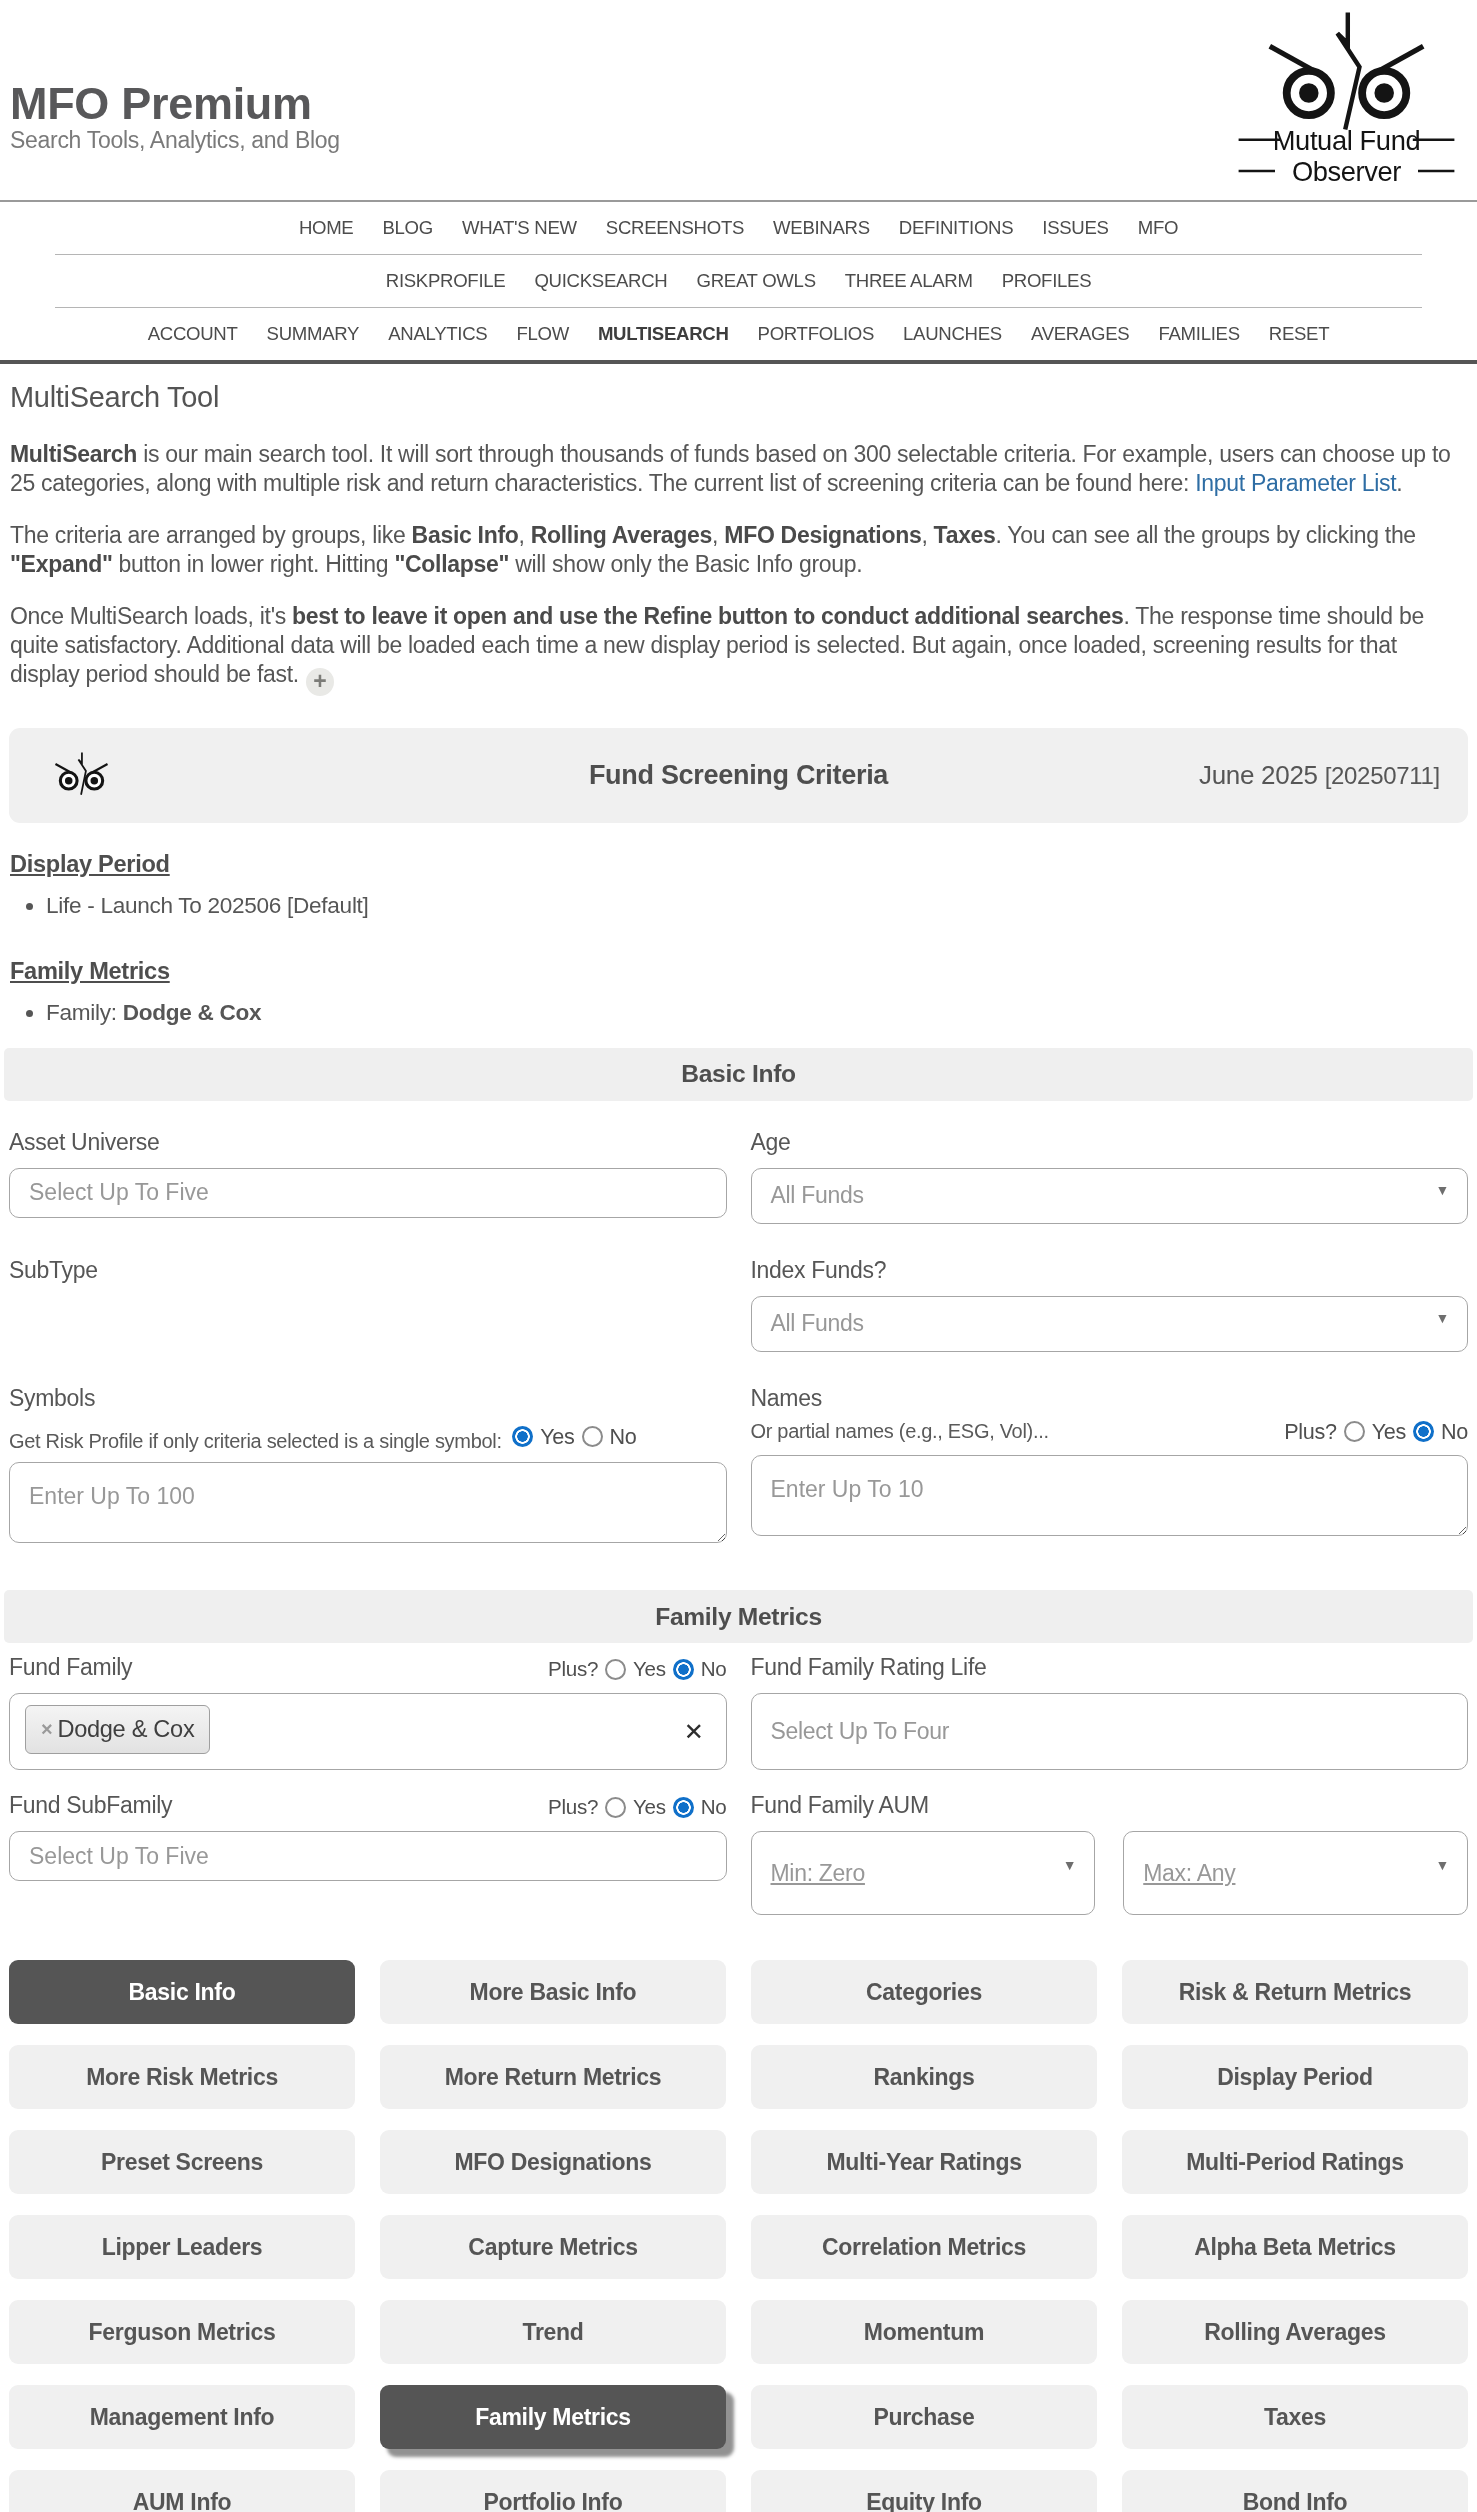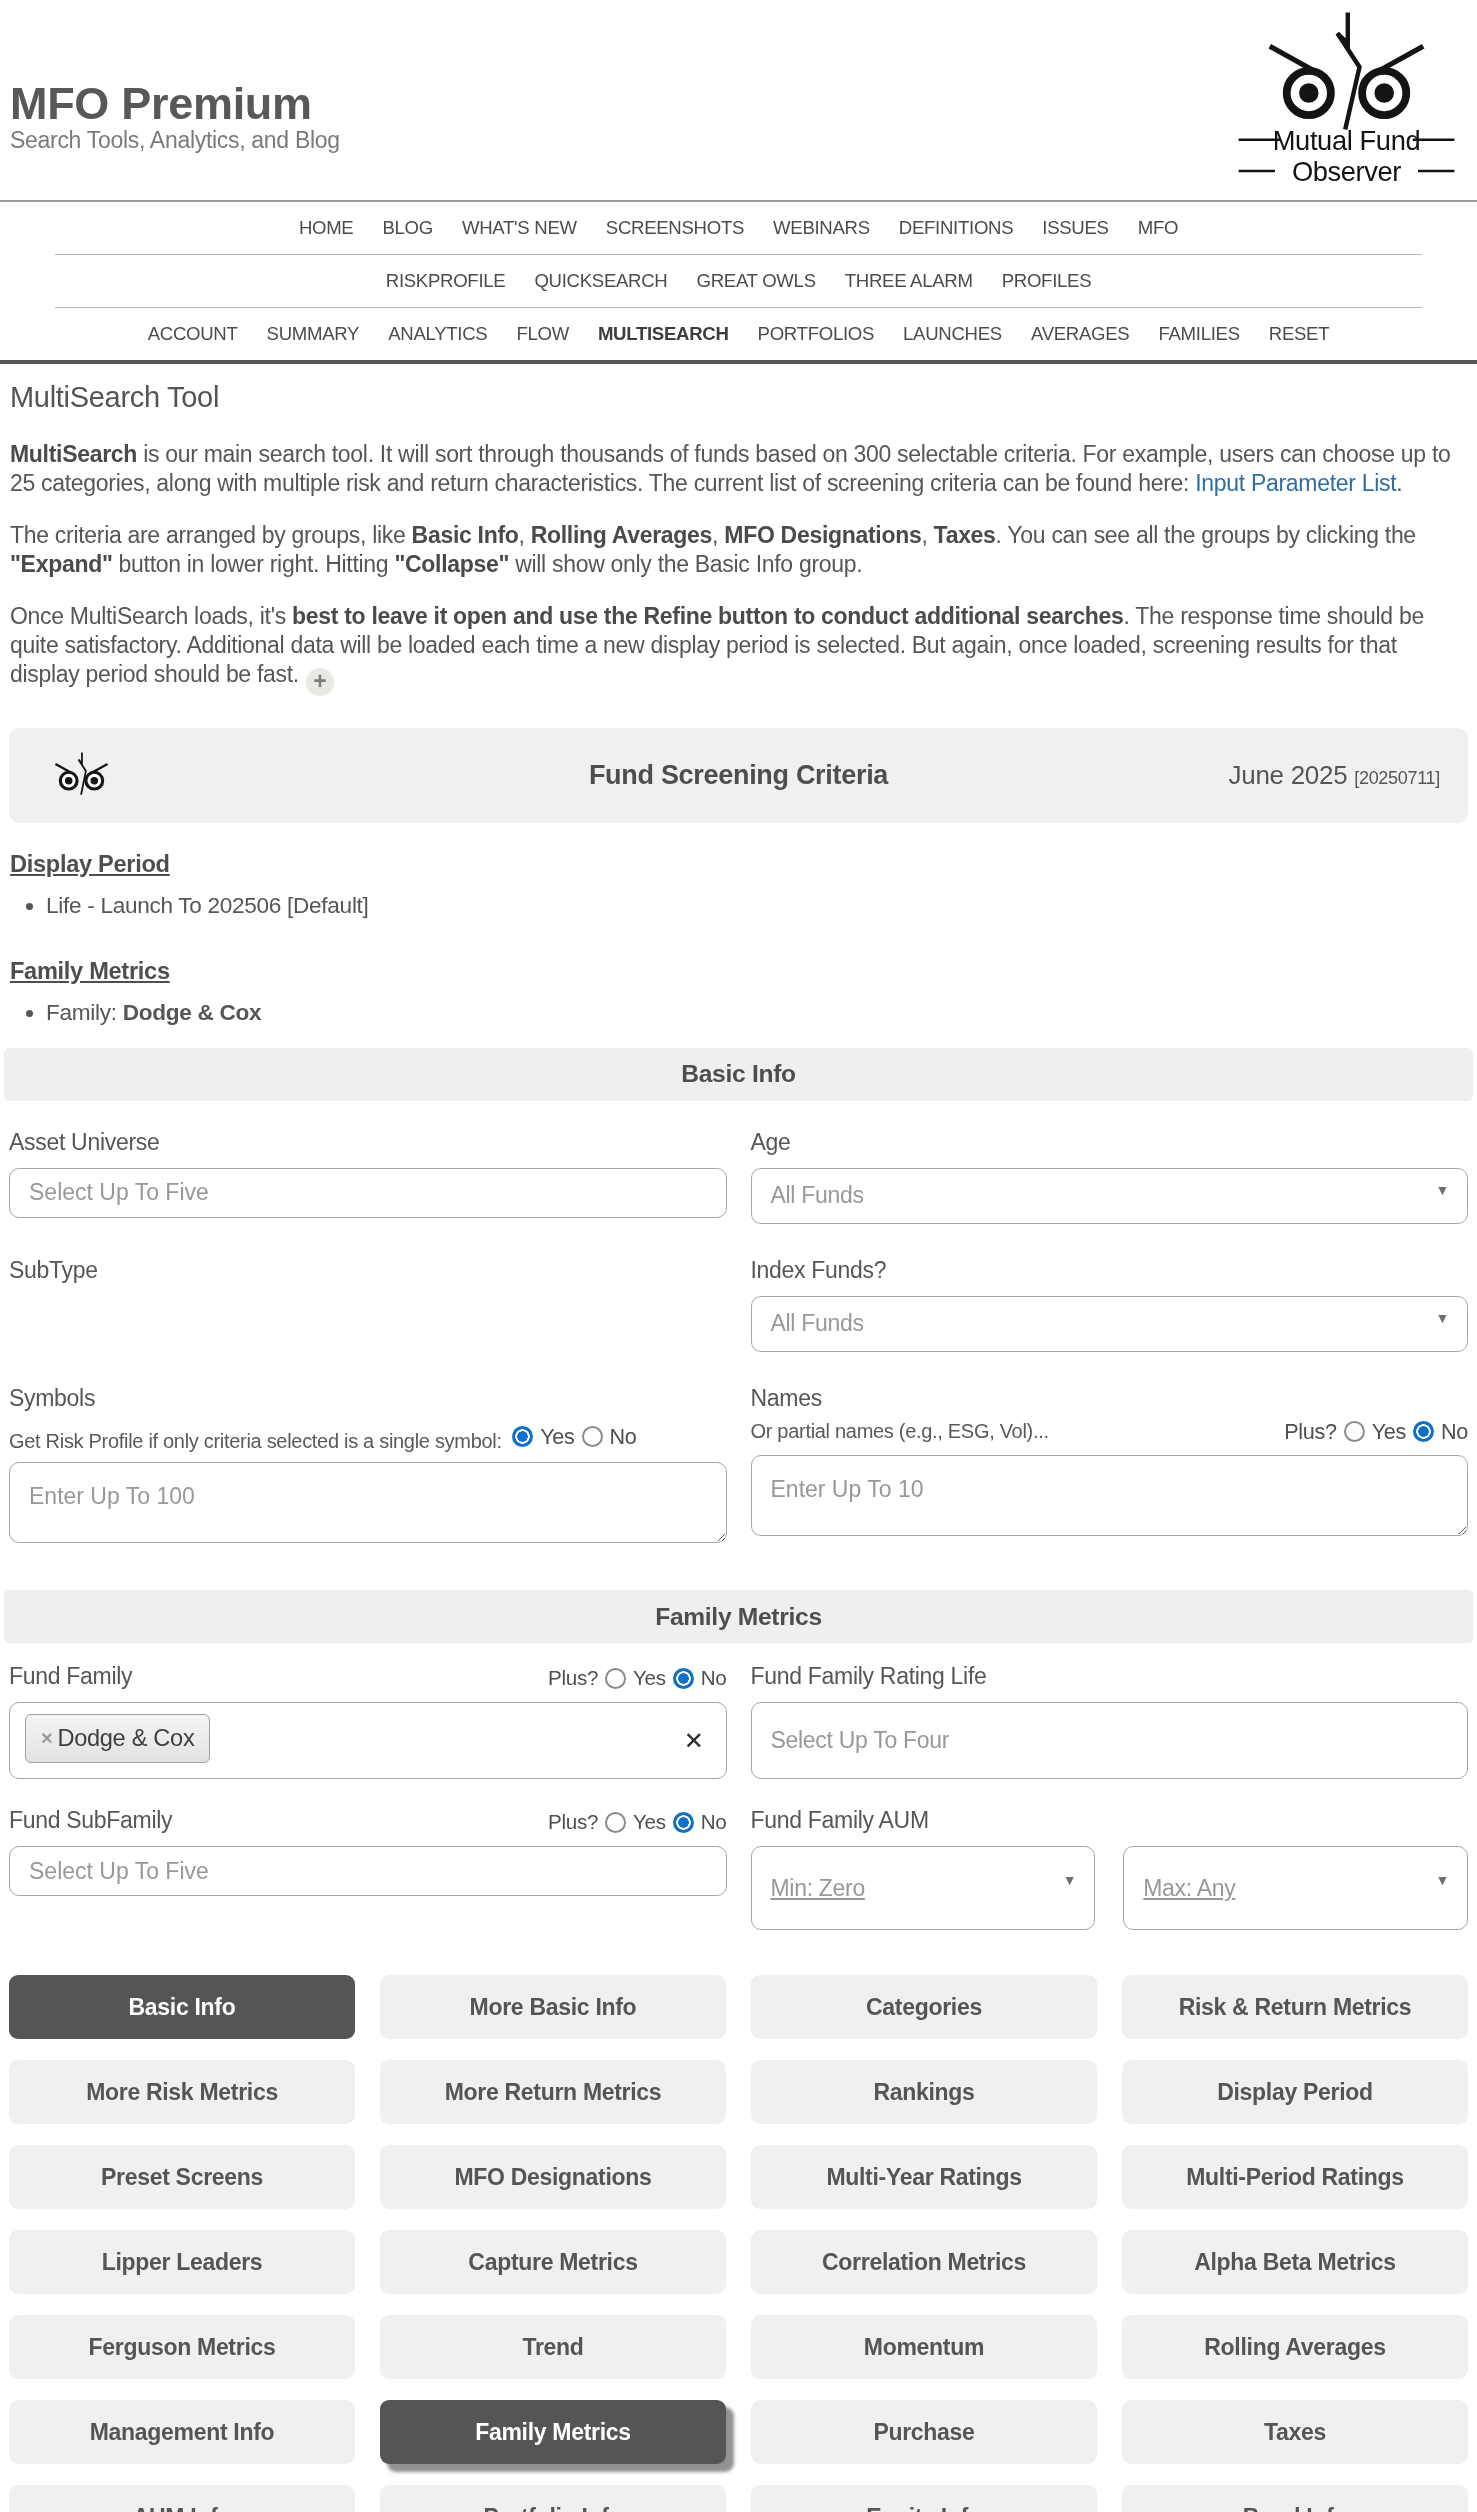--- a/index.html
+++ b/index.html
@@ -31,21 +31,21 @@
   .plus-badge { display: inline-flex; width: 28px; height: 28px; border-radius: 50%;
     background: #e9e9e6; color: #7c7c78; font-size: 23px; font-weight: 700;
     align-items: center; justify-content: center; vertical-align: -7px; margin-left: 7px; }
   
   .criteria-bar { margin: 32px 9px 0 9px; height: 95px; background: #f0f0f0;
     border-radius: 11px; display: flex; align-items: center; position: relative; }
   .criteria-owl { margin-left: 35px; }
   .criteria-title { position: absolute; left: 0; right: 0; text-align: center;
     font-size: 27px; font-weight: 700; color: #4e4e4e; }
   .criteria-date { margin-left: auto; padding-right: 28px; font-size: 26px; color: #565656; z-index: 1; }
-  .criteria-date .code { font-size: 18px; }
+  .criteria-date .code { font-size: 24px; }
   
   .selections { padding: 28px 10px 0 10px; }
   .sel-heading { font-size: 23.6px; font-weight: 700; color: #4e4e4e; text-decoration: underline; }
   .selections ul { list-style: disc; padding-left: 36px; margin: 13px 0 37px 0; }
   .selections li { font-size: 22.6px; color: #565656; line-height: 30px; }
   
   .section-bar { margin: 0 4px; height: 53px; background: #efefef; border-radius: 5px;
     display: flex; align-items: center; justify-content: center;
     font-size: 24.6px; font-weight: 700; color: #4e4e4e; }
   
@@ -240,21 +240,21 @@
         <span class="radio on"></span>
           <span>No</span>
       </span>
     </div>
     <textarea class="tin" placeholder="Enter Up To 10" style=""></textarea>
   </div>
 </div>
 
 <div class="section-bar">Family Metrics</div>
 
-<div class="form-grid" style="padding-top:20px; row-gap:28px">
+<div class="form-grid" style="padding-top:11px; row-gap:22px">
   <div class="field">
     <div class="label-row">
       <span class="flabel2">Fund Family</span>
       <span class="radio-group" style="font-size:20.6px">
         <span>Plus?</span>
         <span class="radio"></span>
           <span>Yes</span>
         <span class="radio on"></span>
           <span>No</span>
       </span>

